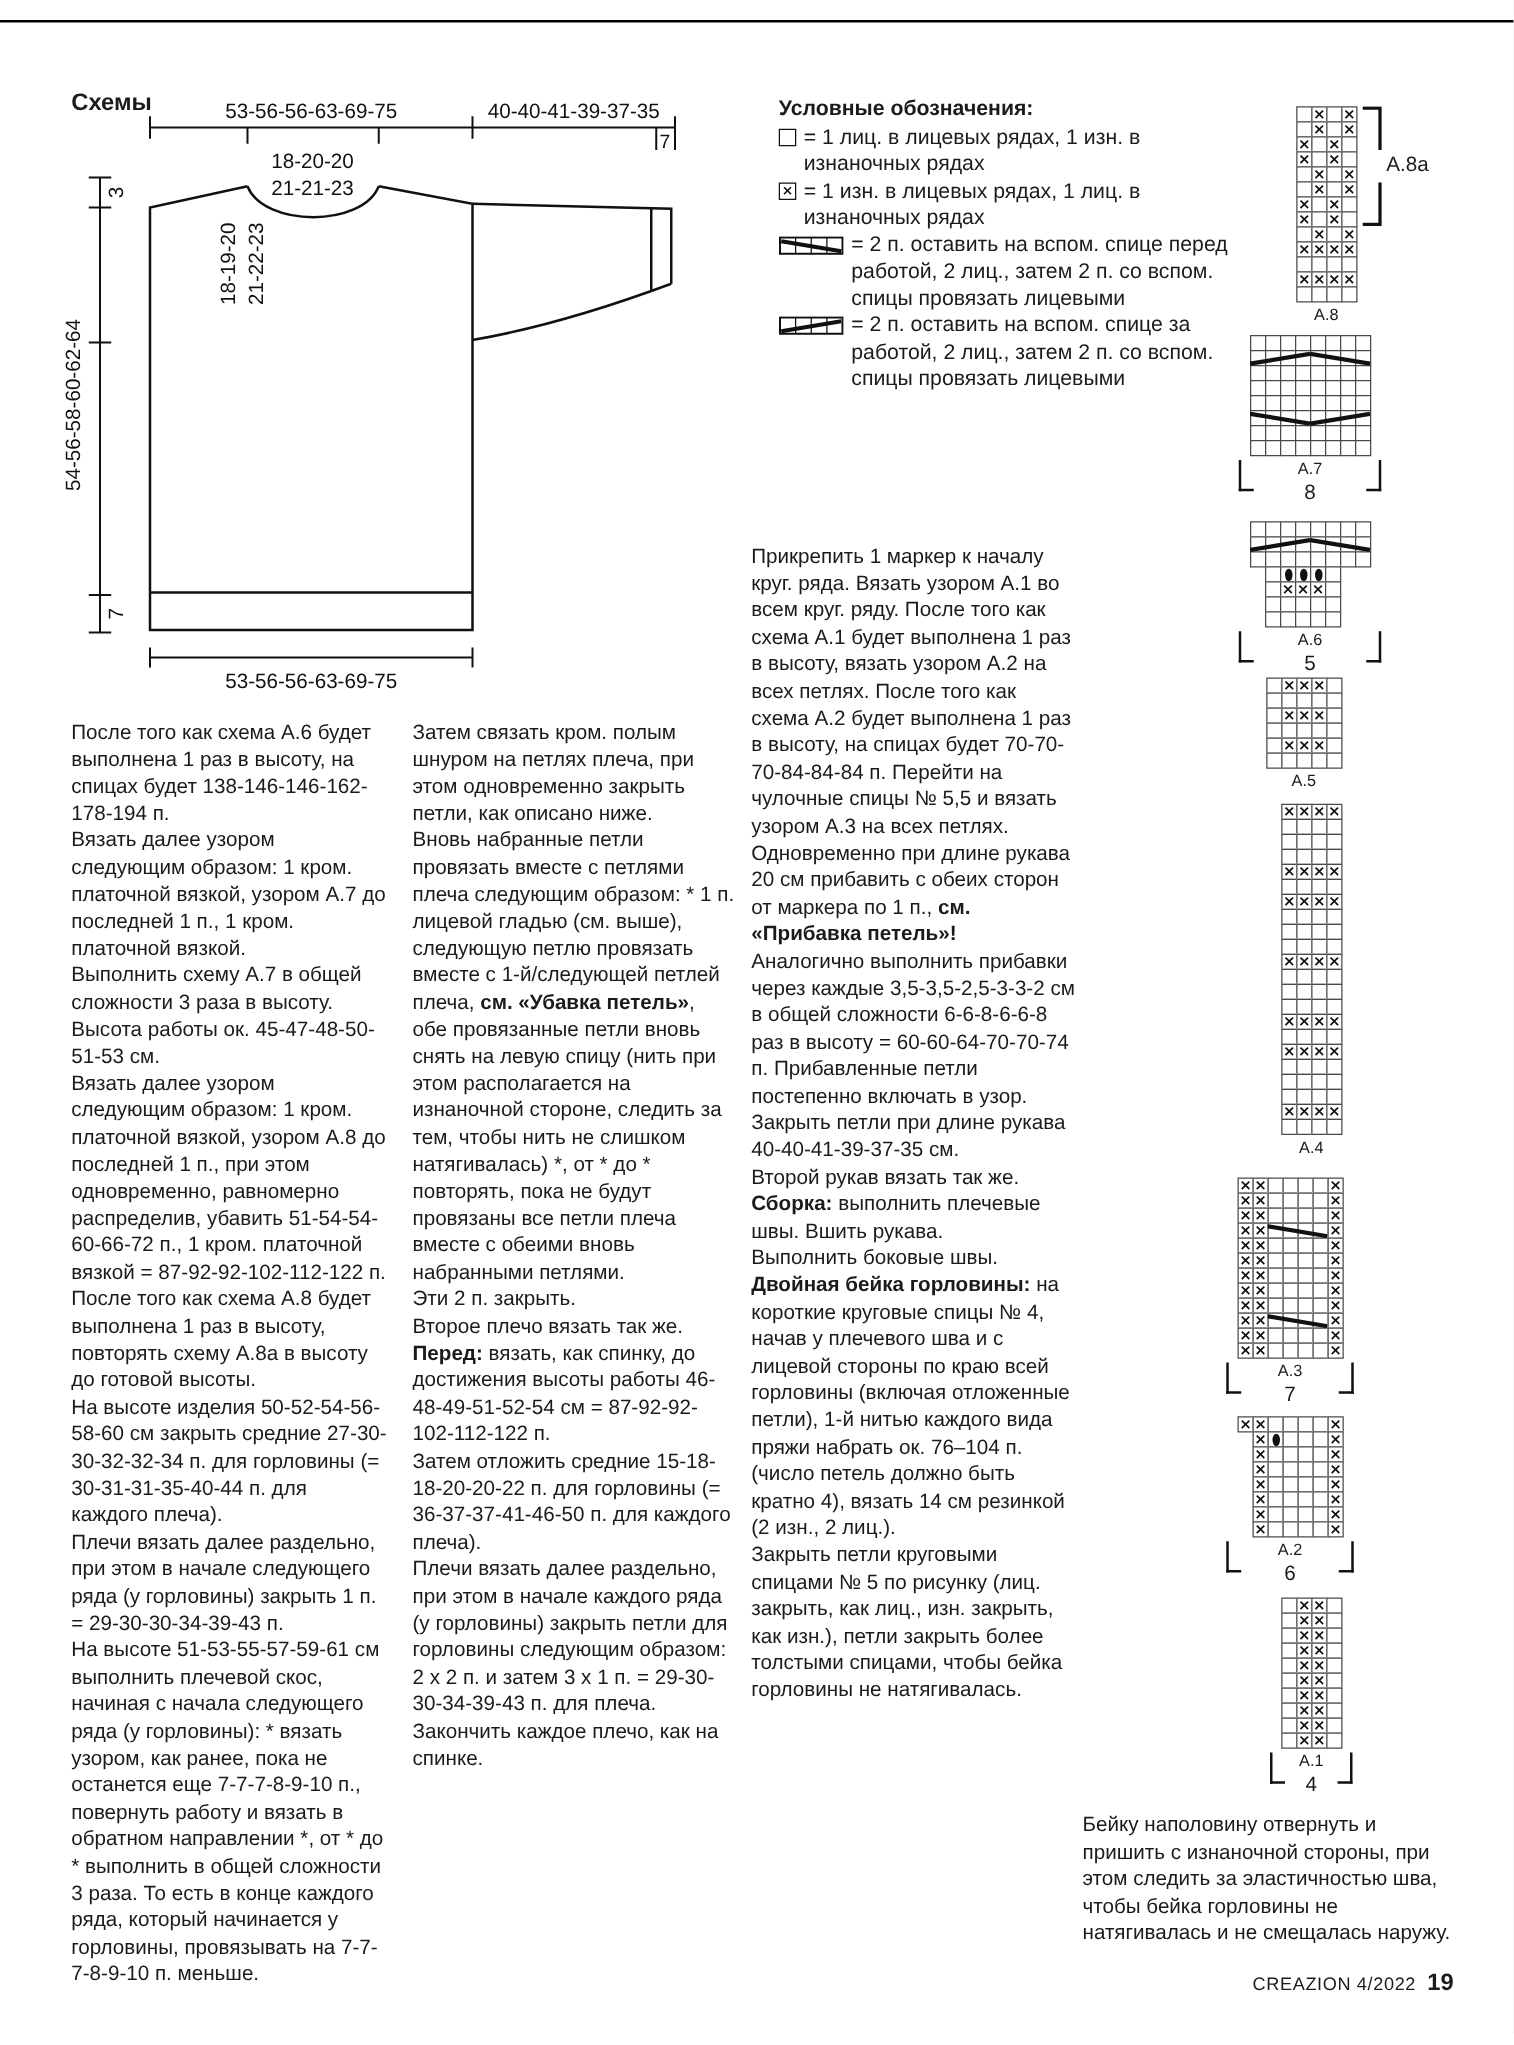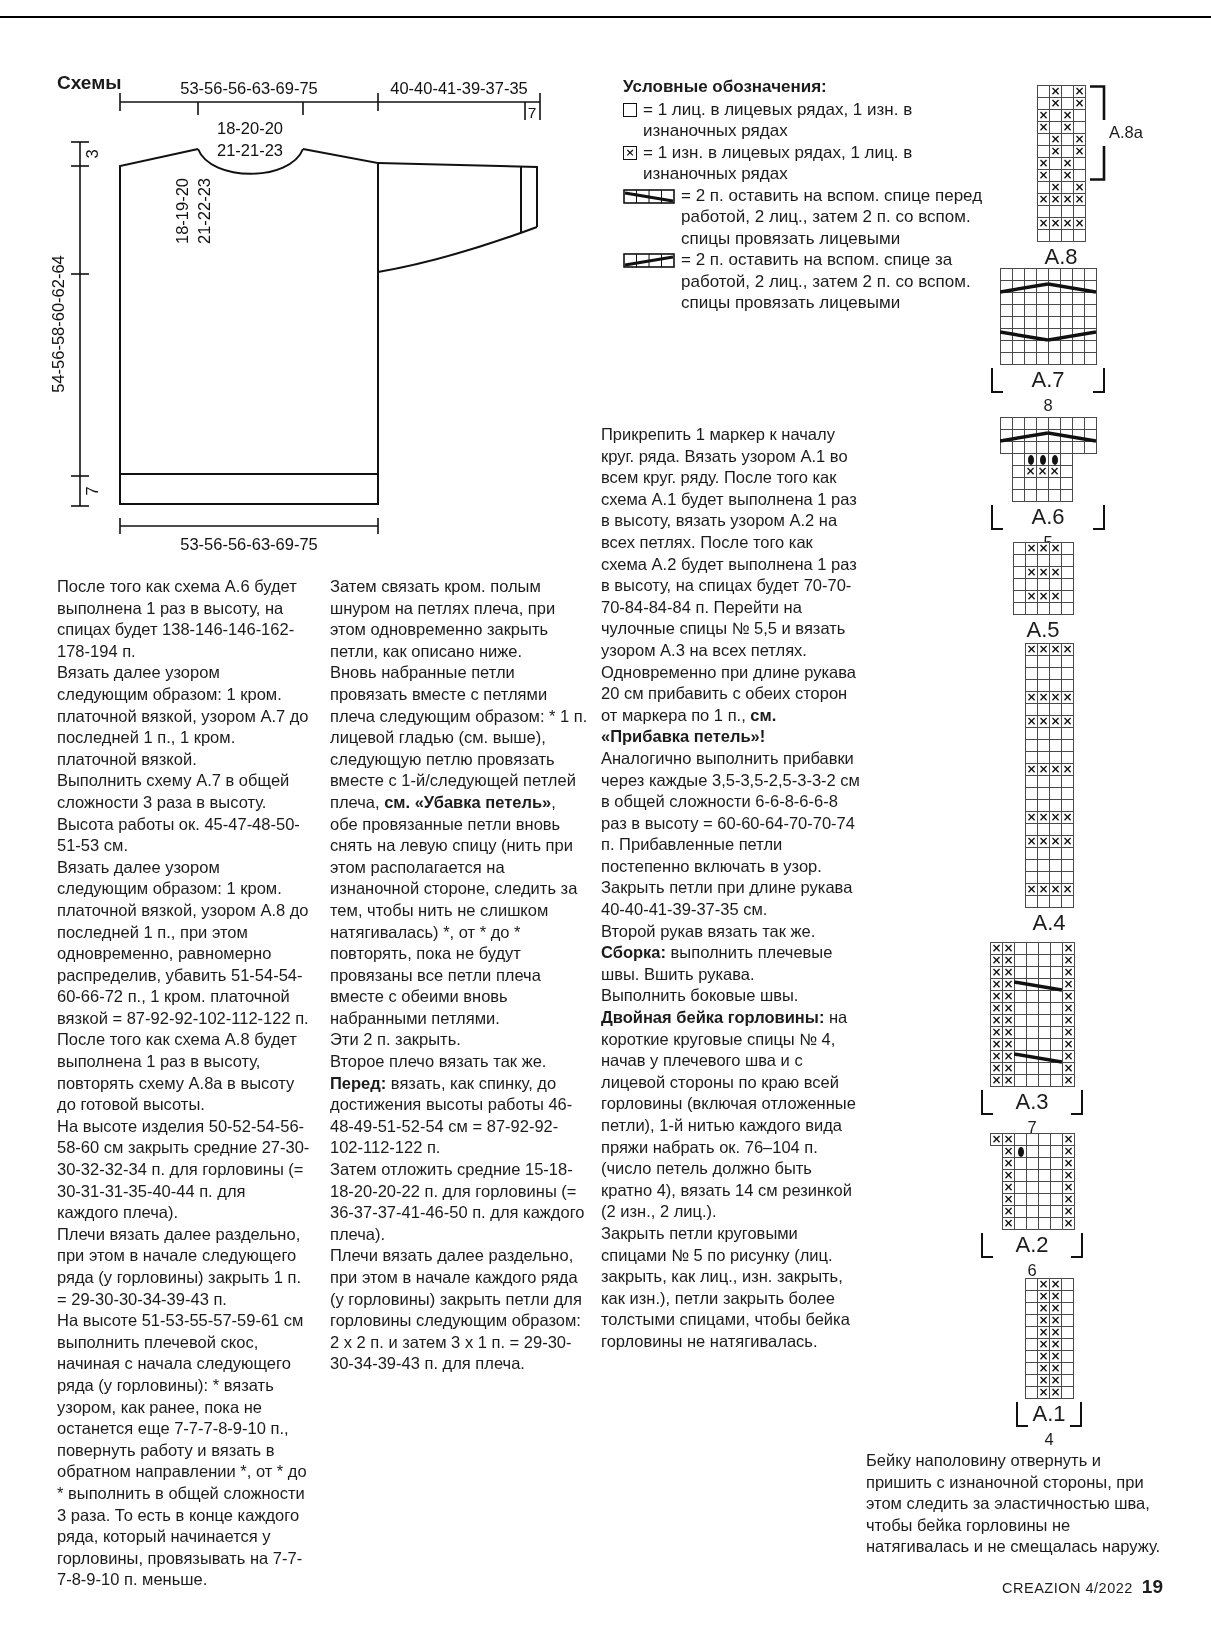--- a/index.html
+++ b/index.html
@@ -17,38 +17,38 @@
   .litem{display:flex;align-items:flex-start;}
   .lsym{flex:0 0 auto;margin:4px 6px 0 0;display:inline-flex;}
   .ltxt{flex:1 1 auto;}
   .sq{display:inline-block;width:12px;height:12px;border:1.6px solid #111;
       font:bold 11px/12px "DejaVu Sans",sans-serif;text-align:center;color:#111;}
   
   .tcol{position:absolute;font-size:16.5px;line-height:21.6px;}
   .tcol p{margin:0;}
   .col-left{left:57px;top:576px;width:254px;}
   .col-middle{left:330px;top:576px;width:258px;}
-  .col-right{left:601px;top:424px;width:260px;}
+  .col-right{left:601px;top:435px;width:260px;}
   .note{position:absolute;left:866px;top:1450px;width:304px;font-size:16.5px;line-height:21.6px;}
   
   .footer{position:absolute;left:900px;top:1576px;width:263px;text-align:right;white-space:nowrap;}
   .fmag{font-size:14.5px;letter-spacing:.5px;}
   .fpage{font-size:19px;font-weight:bold;margin-left:9px;}
   
   .chart{position:absolute;}
   .cgrid{position:relative;}
   .ccell{position:absolute;width:13px;height:13px;border:1px solid #4a4a4a;box-sizing:border-box;
          background:#fff;font:bold 12px/11px "DejaVu Sans",sans-serif;text-align:center;color:#111;}
   .coval{position:absolute;left:50%;top:50%;width:6px;height:10px;margin:-5px 0 0 -3px;
          background:#111;border-radius:50%;}
   .ccable{position:absolute;pointer-events:none;}
   .rbracket{position:absolute;width:64px;}
   .rblabel{position:absolute;left:19px;font-size:16.5px;white-space:nowrap;}
   .clabelwrap{position:relative;text-align:center;margin-top:3px;}
-  .clabel{position:relative;font-size:22px;z-index:1;}
+  .clabel{position:relative;font-size:13px;z-index:1;}
   .cnum{font-size:16.5px;margin-top:3px;}
   .brc{position:absolute;top:1px;width:10px;height:23px;border-bottom:2px solid #111;}
   .brl{left:0;border-left:2px solid #111;}
   .brr{right:0;border-right:2px solid #111;}
 </style>
 </head>
 <body>
 
 <div class="page">
   <div class="topline"></div>
@@ -712,20 +712,21 @@
       <p><span>На высоте 51-53-55-57-59-61 см выполнить плечевой скос, начиная с начала следующего ряда (у горловины): * вязать узором, как ранее, пока не останется еще 7-7-7-8-9-10 п., повернуть работу и вязать в обратном направлении *, от * до * выполнить в общей сложности 3 раза. То есть в конце каждого ряда, который начинается у горловины, провязывать на 7-7-7-8-9-10 п. меньше.</span></p>
     </div>
   <div class="tcol col-middle">
       <p><span>Затем связать кром. полым шнуром на петлях плеча, при этом одновременно закрыть петли, как описано ниже.</span></p>
       <p><span>Вновь набранные петли провязать вместе с петлями плеча следующим образом: * 1 п. лицевой гладью (см. выше), следующую петлю провязать вместе с 1-й/следующей петлей плеча, </span><b>см. «Убавка петель»</b><span>, обе провязанные петли вновь снять на левую спицу (нить при этом располагается на изнаночной стороне, следить за тем, чтобы нить не слишком натягивалась) *, от * до * повторять, пока не будут провязаны все петли плеча вместе с обеими вновь набранными петлями.</span></p>
       <p><span>Эти 2 п. закрыть.</span></p>
       <p><span>Второе плечо вязать так же.</span></p>
       <p><b>Перед:</b><span> вязать, как спинку, до достижения высоты работы 46-48-49-51-52-54 см = 87-92-92-102-112-122 п.</span></p>
       <p><span>Затем отложить средние 15-18-18-20-20-22 п. для горловины (= 36-37-37-41-46-50 п. для каждого плеча).</span></p>
       <p><span>Плечи вязать далее раздельно, при этом в начале каждого ряда (у горловины) закрыть петли для горловины следующим образом: 2 х 2 п. и затем 3 х 1 п. = 29-30-30-34-39-43 п. для плеча.</span></p>
+      <p><span>Закончить каждое плечо, как на спинке.</span></p>
     </div>
   <div class="tcol col-right">
       <p><span>Прикрепить 1 маркер к началу круг. ряда. Вязать узором А.1 во всем круг. ряду. После того как схема А.1 будет выполнена 1 раз в высоту, вязать узором А.2 на всех петлях. После того как схема А.2 будет выполнена 1 раз в высоту, на спицах будет 70-70-70-84-84-84 п. Перейти на чулочные спицы № 5,5 и вязать узором А.3 на всех петлях.</span></p>
       <p><span>Одновременно при длине рукава 20 см прибавить с обеих сторон от маркера по 1 п., </span><b>см. «Прибавка петель»!</b></p>
       <p><span>Аналогично выполнить прибавки через каждые 3,5-3,5-2,5-3-3-2 см в общей сложности 6-6-8-6-6-8 раз в высоту = 60-60-64-70-70-74 п. Прибавленные петли постепенно включать в узор.</span></p>
       <p><span>Закрыть петли при длине рукава 40-40-41-39-37-35 см.</span></p>
       <p><span>Второй рукав вязать так же.</span></p>
       <p><b>Сборка:</b><span> выполнить плечевые швы. Вшить рукава.</span></p>
       <p><span>Выполнить боковые швы.</span></p>
       <p><b>Двойная бейка горловины:</b><span> на короткие круговые спицы № 4, начав у плечевого шва и с лицевой стороны по краю всей горловины (включая отложенные петли), 1-й нитью каждого вида пряжи набрать ок. 76–104 п. (число петель должно быть кратно 4), вязать 14 см резинкой (2 изн., 2 лиц.).</span></p>

